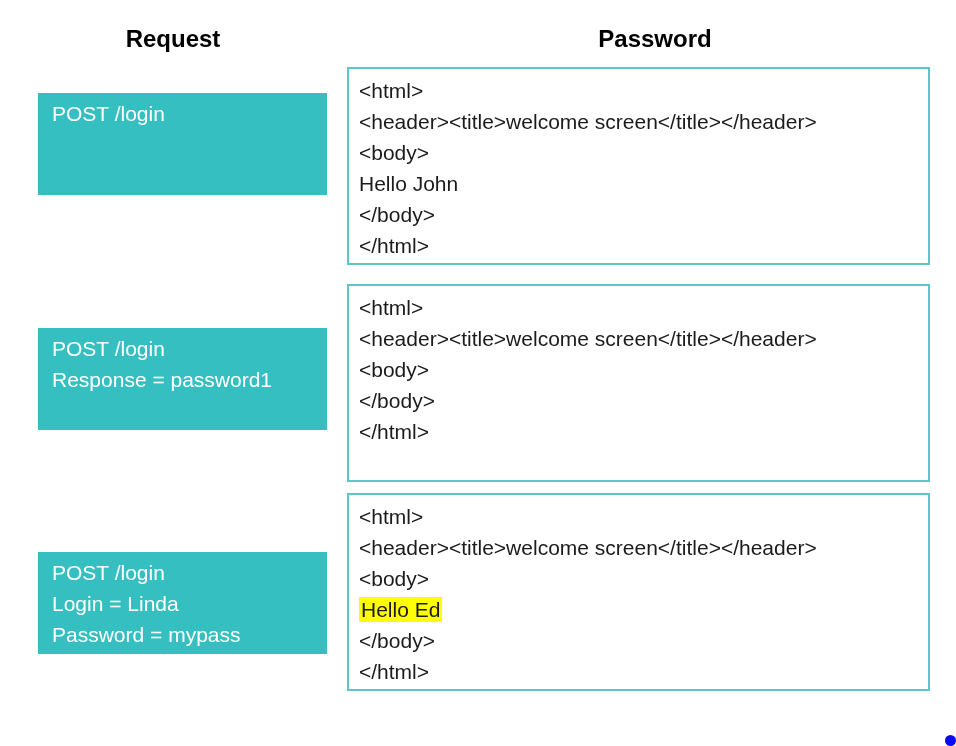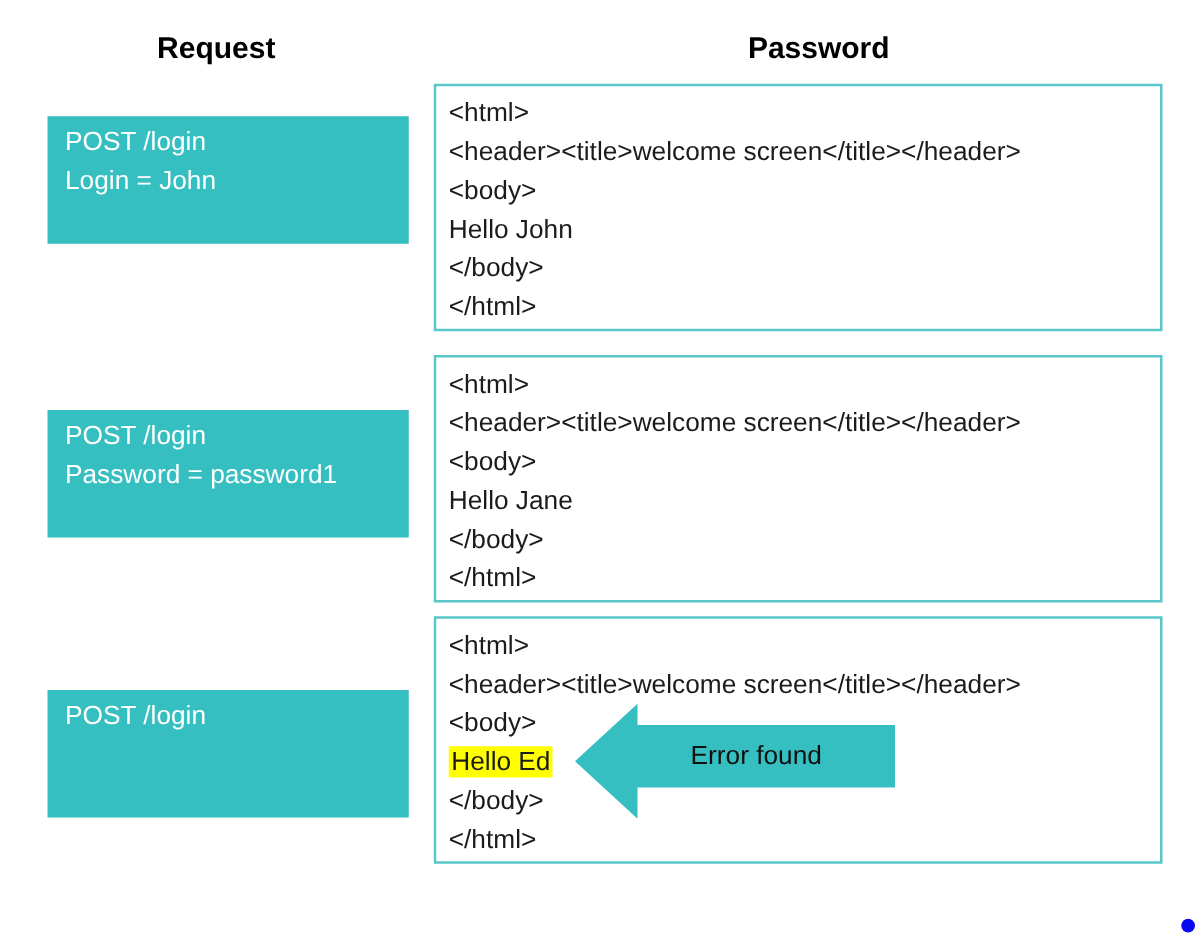--- a/index.html
+++ b/index.html
@@ -92,58 +92,52 @@
 </head>
 <body>
 
 <div class="slide">
 
   <div class="col-header request">Request</div>
   <div class="col-header response">Password</div>
 
   <div class="request-box r1">
     <div class="code-line">POST /login</div>
-    <div class="code-line">Login = John</div>
   </div>
   <div class="response-box r1">
     <div class="code-line">&lt;html&gt;</div>
     <div class="code-line">&lt;header&gt;&lt;title&gt;welcome screen&lt;/title&gt;&lt;/header&gt;</div>
     <div class="code-line">&lt;body&gt;</div>
     <div class="code-line">Hello John</div>
     <div class="code-line">&lt;/body&gt;</div>
     <div class="code-line">&lt;/html&gt;</div>
   </div>
 
   <div class="request-box r2">
     <div class="code-line">POST /login</div>
-    <div class="code-line">Password = password1</div>
+    <div class="code-line">Response = password1</div>
   </div>
   <div class="response-box r2">
     <div class="code-line">&lt;html&gt;</div>
     <div class="code-line">&lt;header&gt;&lt;title&gt;welcome screen&lt;/title&gt;&lt;/header&gt;</div>
     <div class="code-line">&lt;body&gt;</div>
-    <div class="code-line">Hello Jane</div>
     <div class="code-line">&lt;/body&gt;</div>
     <div class="code-line">&lt;/html&gt;</div>
   </div>
 
   <div class="request-box r3">
     <div class="code-line">POST /login</div>
+    <div class="code-line">Login = Linda</div>
+    <div class="code-line">Password = mypass</div>
   </div>
   <div class="response-box r3">
     <div class="code-line">&lt;html&gt;</div>
     <div class="code-line">&lt;header&gt;&lt;title&gt;welcome screen&lt;/title&gt;&lt;/header&gt;</div>
     <div class="code-line">&lt;body&gt;</div>
     <div class="code-line"><span class="hl">Hello Ed</span></div>
     <div class="code-line">&lt;/body&gt;</div>
     <div class="code-line">&lt;/html&gt;</div>
   </div>
 
-  <div class="error-arrow">
-    <svg viewBox="0 0 256 92" xmlns="http://www.w3.org/2000/svg">
-      <polygon points="0,46 50,0 50,17 256,17 256,67 50,67 50,92" fill="#36bfc0"></polygon>
-    </svg>
-    <div class="arrow-label">Error found</div>
-  </div>
 
   <div class="blue-dot"></div>
 
 </div>
 
 </body></html>

